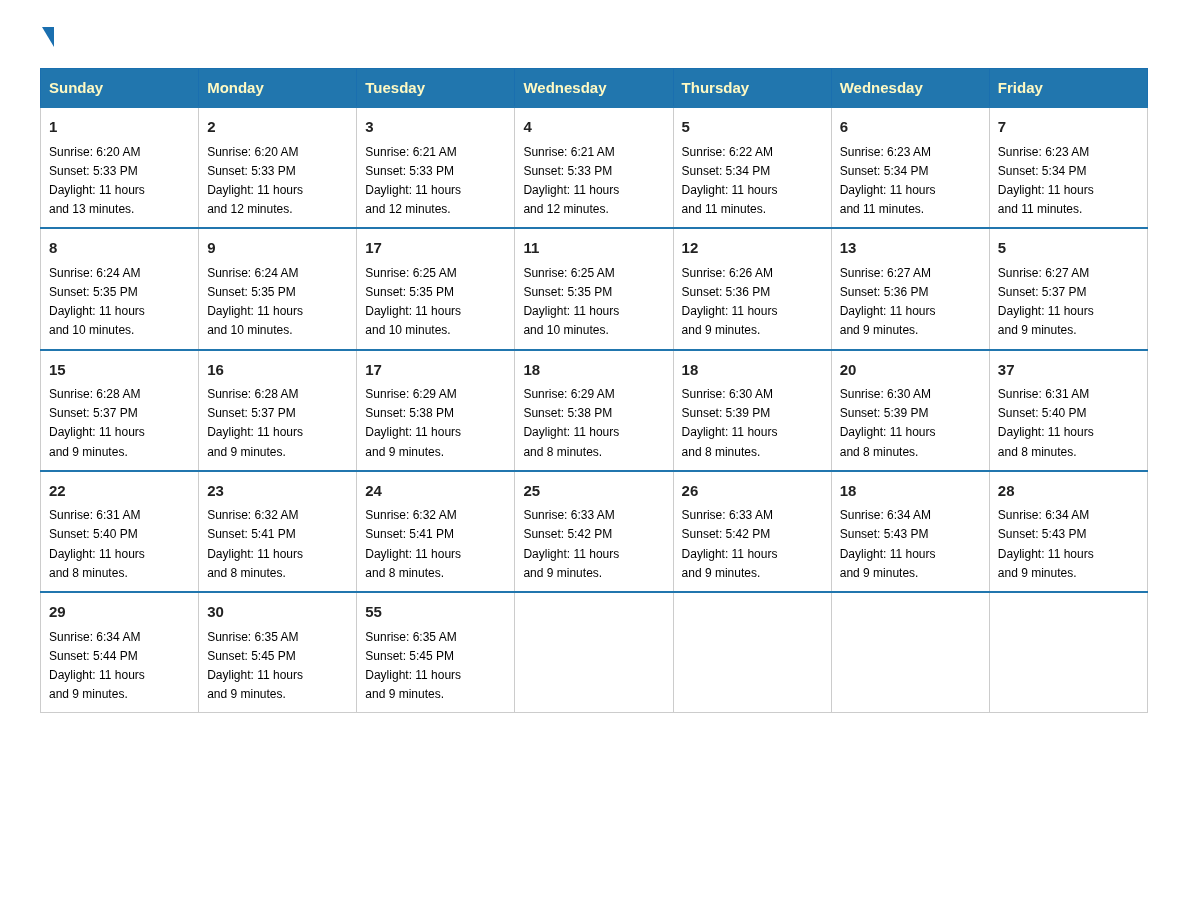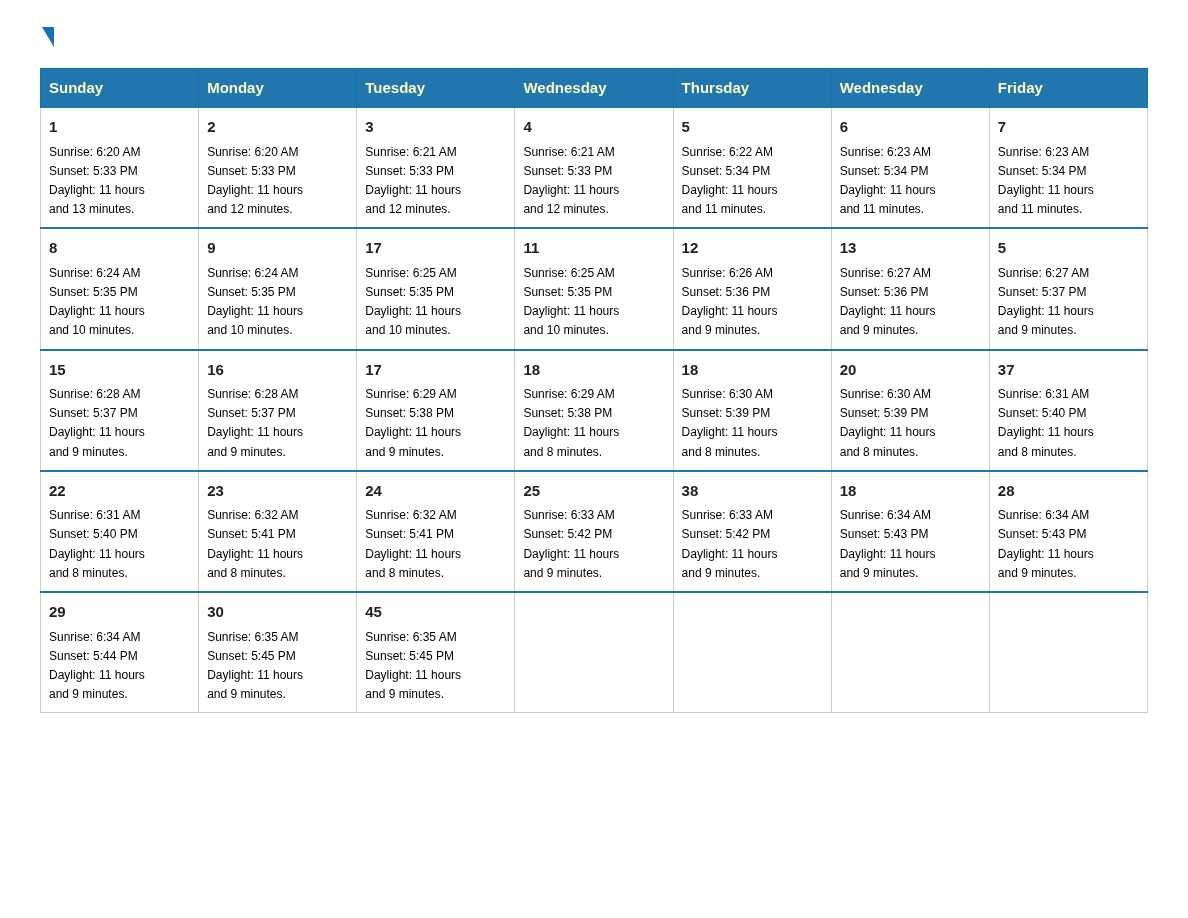--- a/index.html
+++ b/index.html
@@ -242,21 +242,21 @@
         </td>
         <td>
           <span class="day-num">24</span>
           <div class="day-info">Sunrise: 6:32 AM<br>Sunset: 5:41 PM<br>Daylight: 11 hours<br>and 8 minutes.</div>
         </td>
         <td>
           <span class="day-num">25</span>
           <div class="day-info">Sunrise: 6:33 AM<br>Sunset: 5:42 PM<br>Daylight: 11 hours<br>and 9 minutes.</div>
         </td>
         <td>
-          <span class="day-num">38</span>
+          <span class="day-num">26</span>
           <div class="day-info">Sunrise: 6:33 AM<br>Sunset: 5:42 PM<br>Daylight: 11 hours<br>and 9 minutes.</div>
         </td>
         <td>
           <span class="day-num">18</span>
           <div class="day-info">Sunrise: 6:34 AM<br>Sunset: 5:43 PM<br>Daylight: 11 hours<br>and 9 minutes.</div>
         </td>
         <td>
           <span class="day-num">28</span>
           <div class="day-info">Sunrise: 6:34 AM<br>Sunset: 5:43 PM<br>Daylight: 11 hours<br>and 9 minutes.</div>
         </td>
@@ -264,21 +264,21 @@
       <tr class="week-row">
         <td>
           <span class="day-num">29</span>
           <div class="day-info">Sunrise: 6:34 AM<br>Sunset: 5:44 PM<br>Daylight: 11 hours<br>and 9 minutes.</div>
         </td>
         <td>
           <span class="day-num">30</span>
           <div class="day-info">Sunrise: 6:35 AM<br>Sunset: 5:45 PM<br>Daylight: 11 hours<br>and 9 minutes.</div>
         </td>
         <td>
-          <span class="day-num">45</span>
+          <span class="day-num">55</span>
           <div class="day-info">Sunrise: 6:35 AM<br>Sunset: 5:45 PM<br>Daylight: 11 hours<br>and 9 minutes.</div>
         </td>
         <td class="empty-cell"></td>
         <td class="empty-cell"></td>
         <td class="empty-cell"></td>
         <td class="empty-cell"></td>
       </tr>
     </tbody>
 </table>
 

